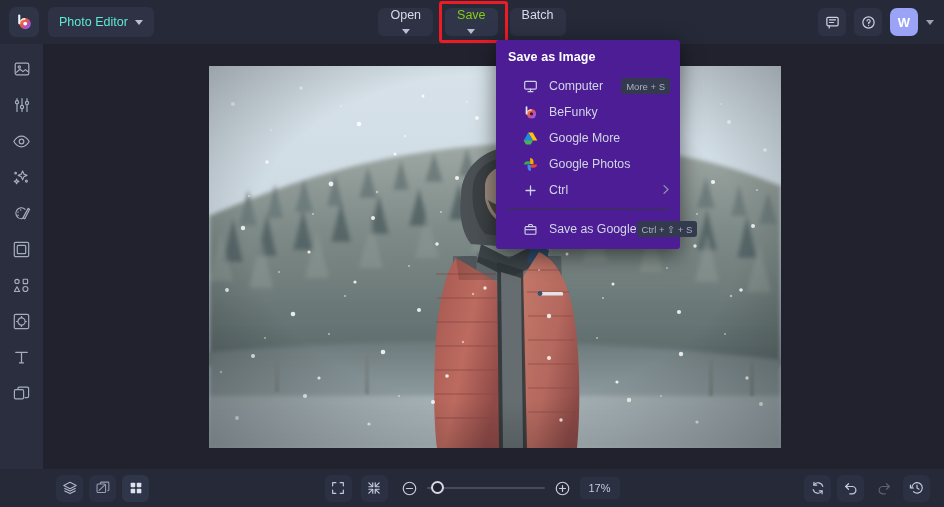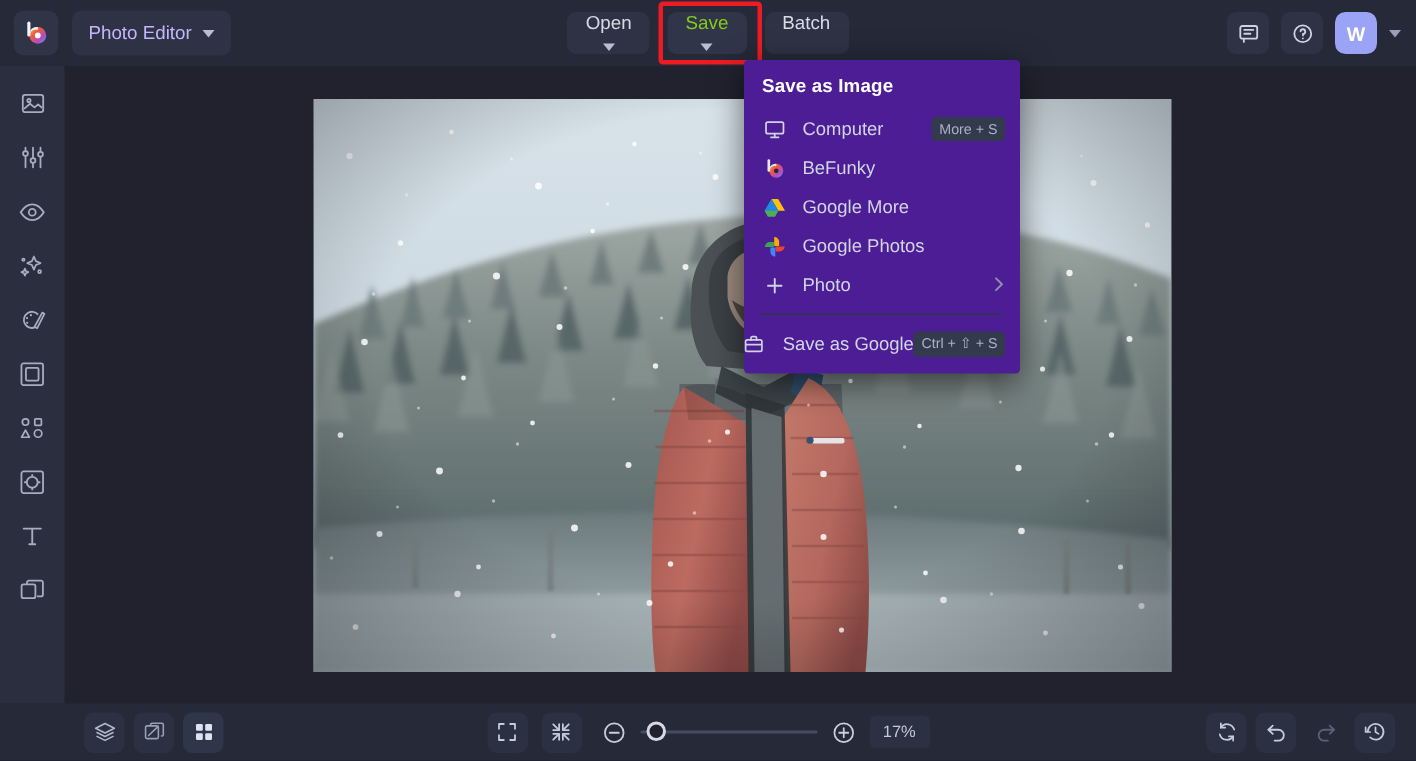--- a/index.html
+++ b/index.html
@@ -28,21 +28,21 @@
   .logo-tile {
     width: 30px; height: 30px; border-radius: 7px;
     background: #2f3446;
     display: flex; align-items: center; justify-content: center;
   }
   .app-pill {
     height: 30px; border-radius: 6px;
     background: #2e3244;
     display: flex; align-items: center; gap: 7px;
     padding: 0 11px;
-    color: #c4b5fd; font-size: 12.5px;
+    color: #5eead4; font-size: 12.5px;
   }
   .chev {
     width: 0; height: 0;
     border-left: 4px solid transparent;
     border-right: 4px solid transparent;
     border-top: 5px solid #b9bfd2;
   }
 
   .hdr-center {
     position: absolute; left: 0; right: 0; top: 0; height: 44px;
@@ -138,24 +138,23 @@
     z-index: 60;
   }
   .dd-title {
     color: #ffffff; font-size: 12.5px; font-weight: bold;
     padding: 4px 12px 9px 12px;
     letter-spacing: .1px;
   }
   .dd-item {
     height: 26px;
     display: flex; align-items: center;
-    padding: 0 10px 0 11px;
+    padding: 0 10px 0 25px;
     color: #d2d6e4; font-size: 12.3px;
     position: relative;
-    justify-content: flex-end;
   }
   .dd-ico {
     width: 18px; height: 18px;
     display: flex; align-items: center; justify-content: center;
     margin-right: 10px;
     flex: 0 0 18px;
   }
   .dd-label { flex: 1 1 auto; white-space: nowrap; }
   .kbd {
     background: #343a4e;
@@ -681,21 +680,21 @@
       </span>
       <span class="dd-label">Google Photos</span>
     </div>
 
     <div class="dd-item">
       <span class="dd-ico">
         <svg width="15" height="15" viewBox="0 0 16 16" stroke="#cfd4e2" stroke-width="1.35" stroke-linecap="round">
           <path d="M8 3.2 V12.8 M3.2 8 H12.8"></path>
         </svg>
       </span>
-      <span class="dd-label">Photo</span>
+      <span class="dd-label">Ctrl</span>
       <span class="dd-arrow">
         <svg width="8" height="11" viewBox="0 0 8 11" fill="none" stroke="#8d93a8" stroke-width="1.3" stroke-linecap="round" stroke-linejoin="round">
           <path d="M2 1.6 L6 5.5 L2 9.4"></path>
         </svg>
       </span>
     </div>
 
     <div class="dd-sep"></div>
 
     <div class="dd-item">

